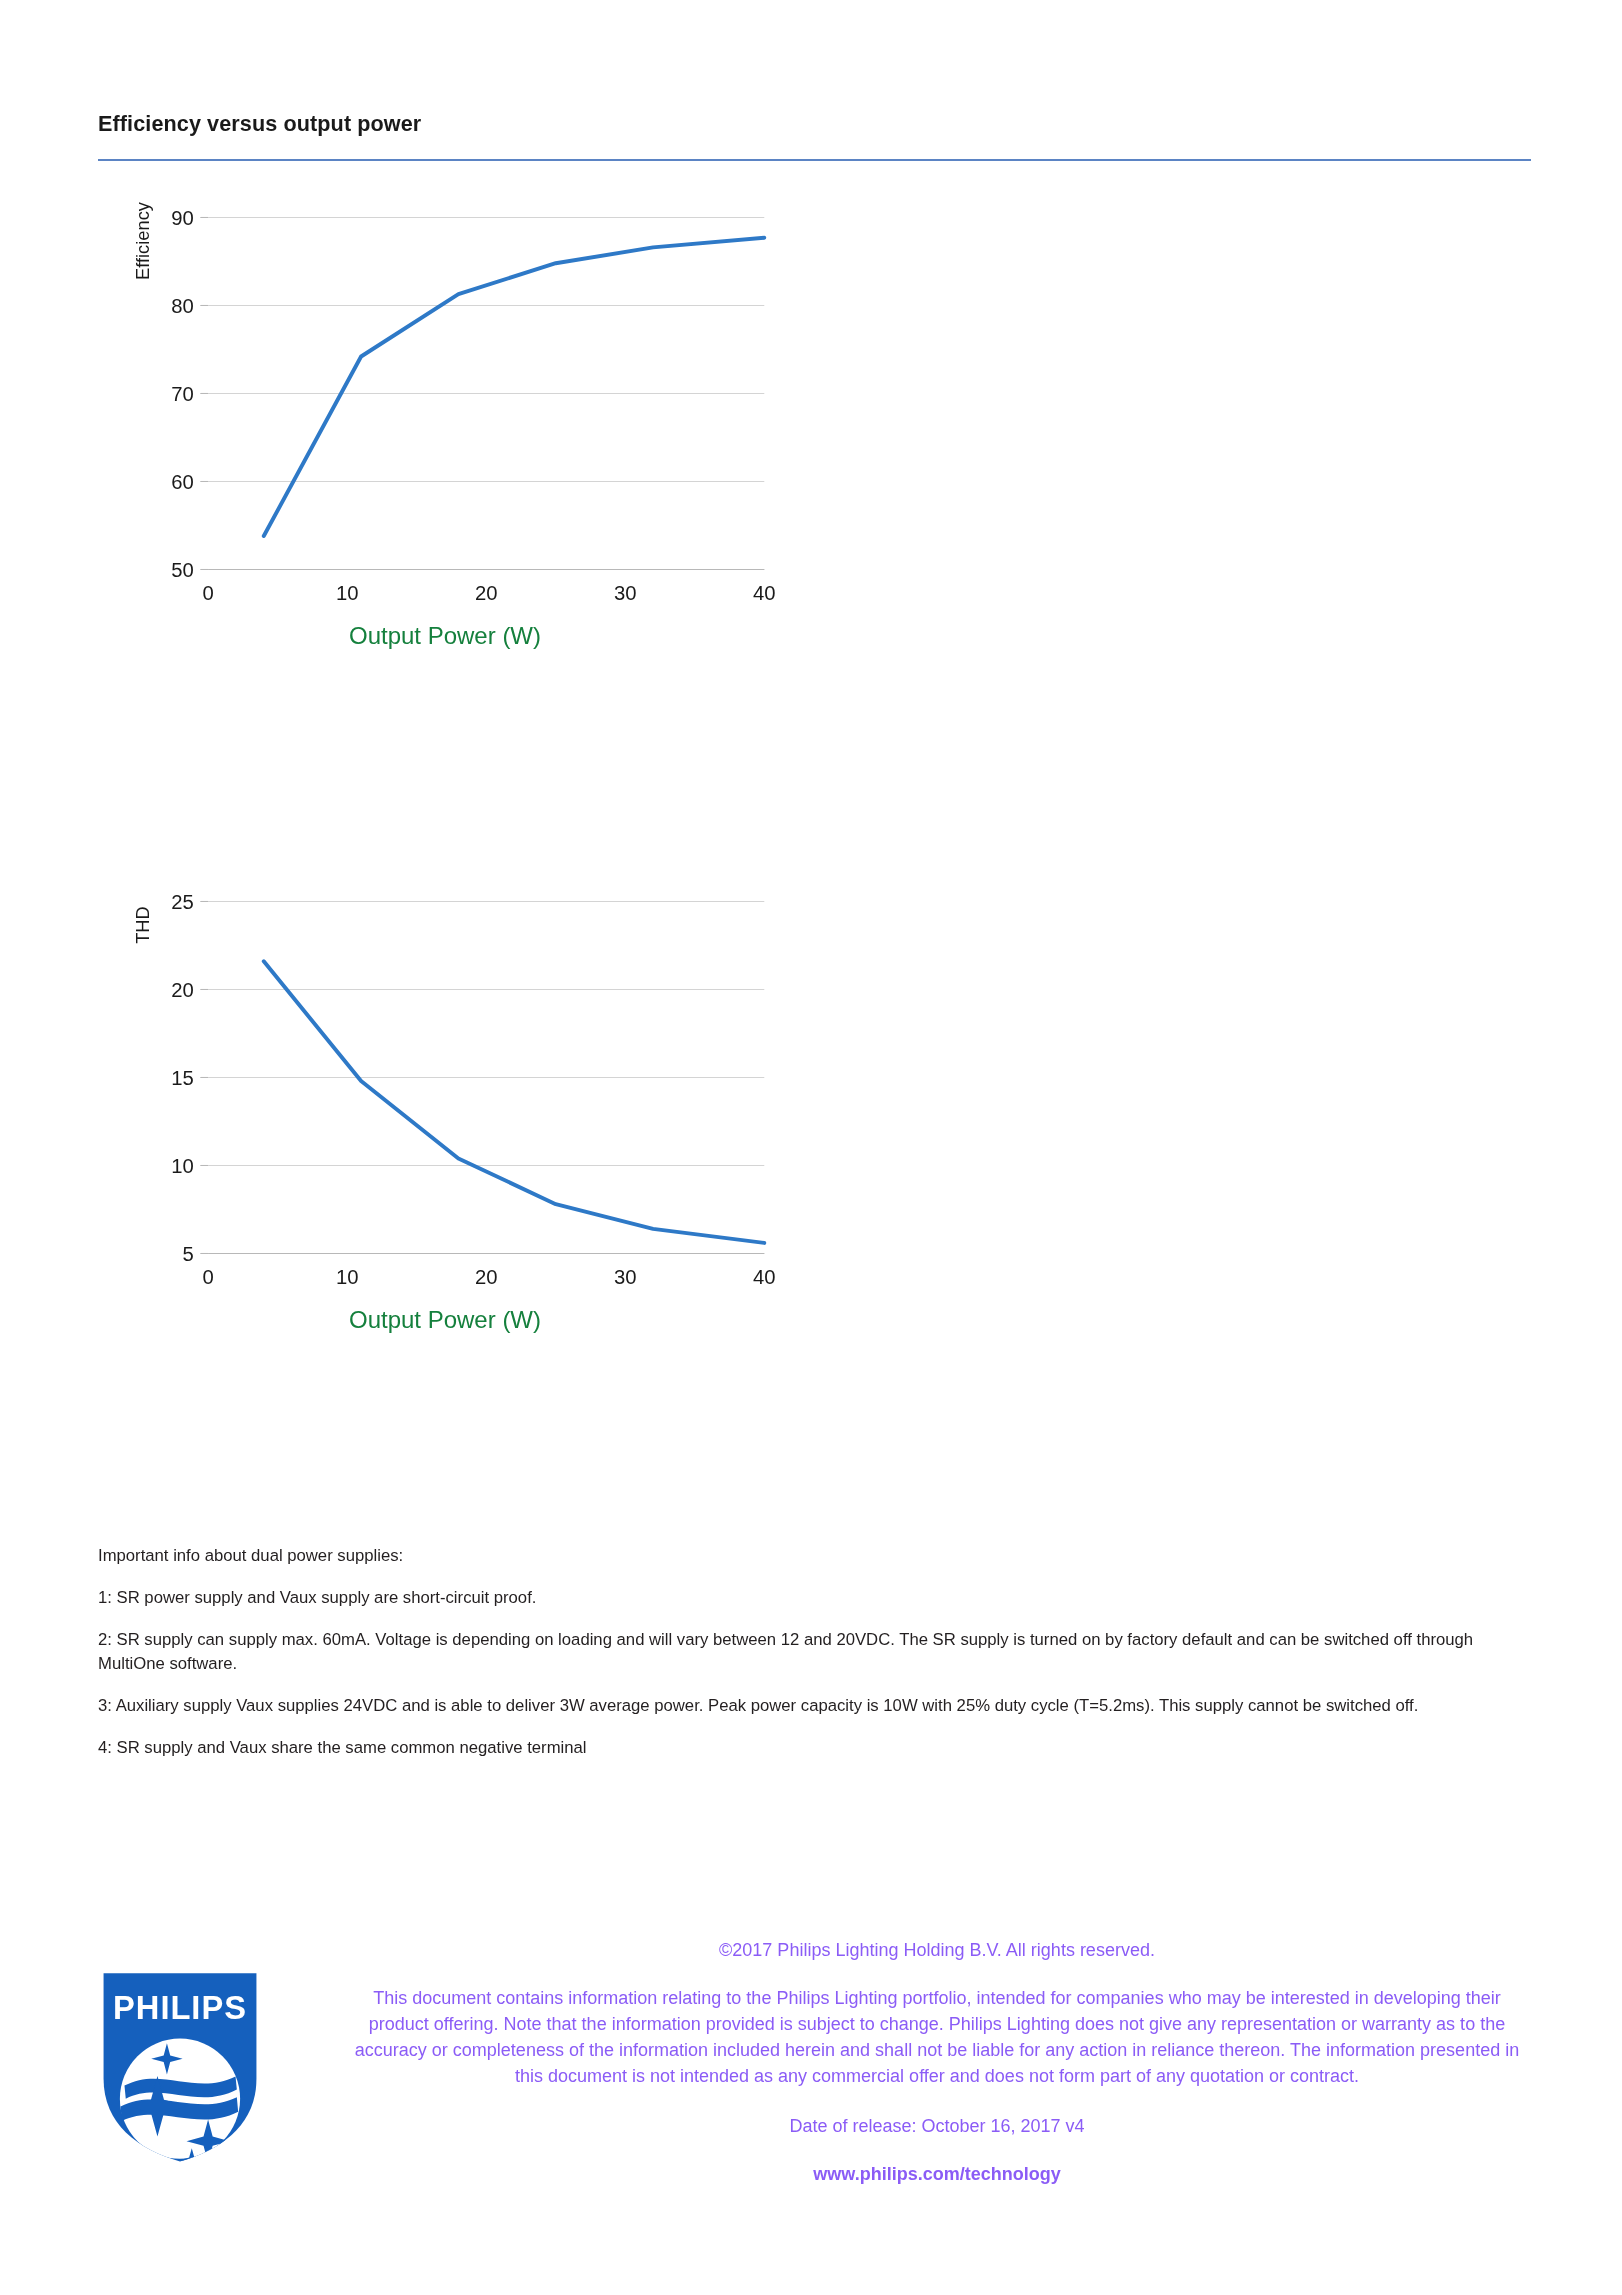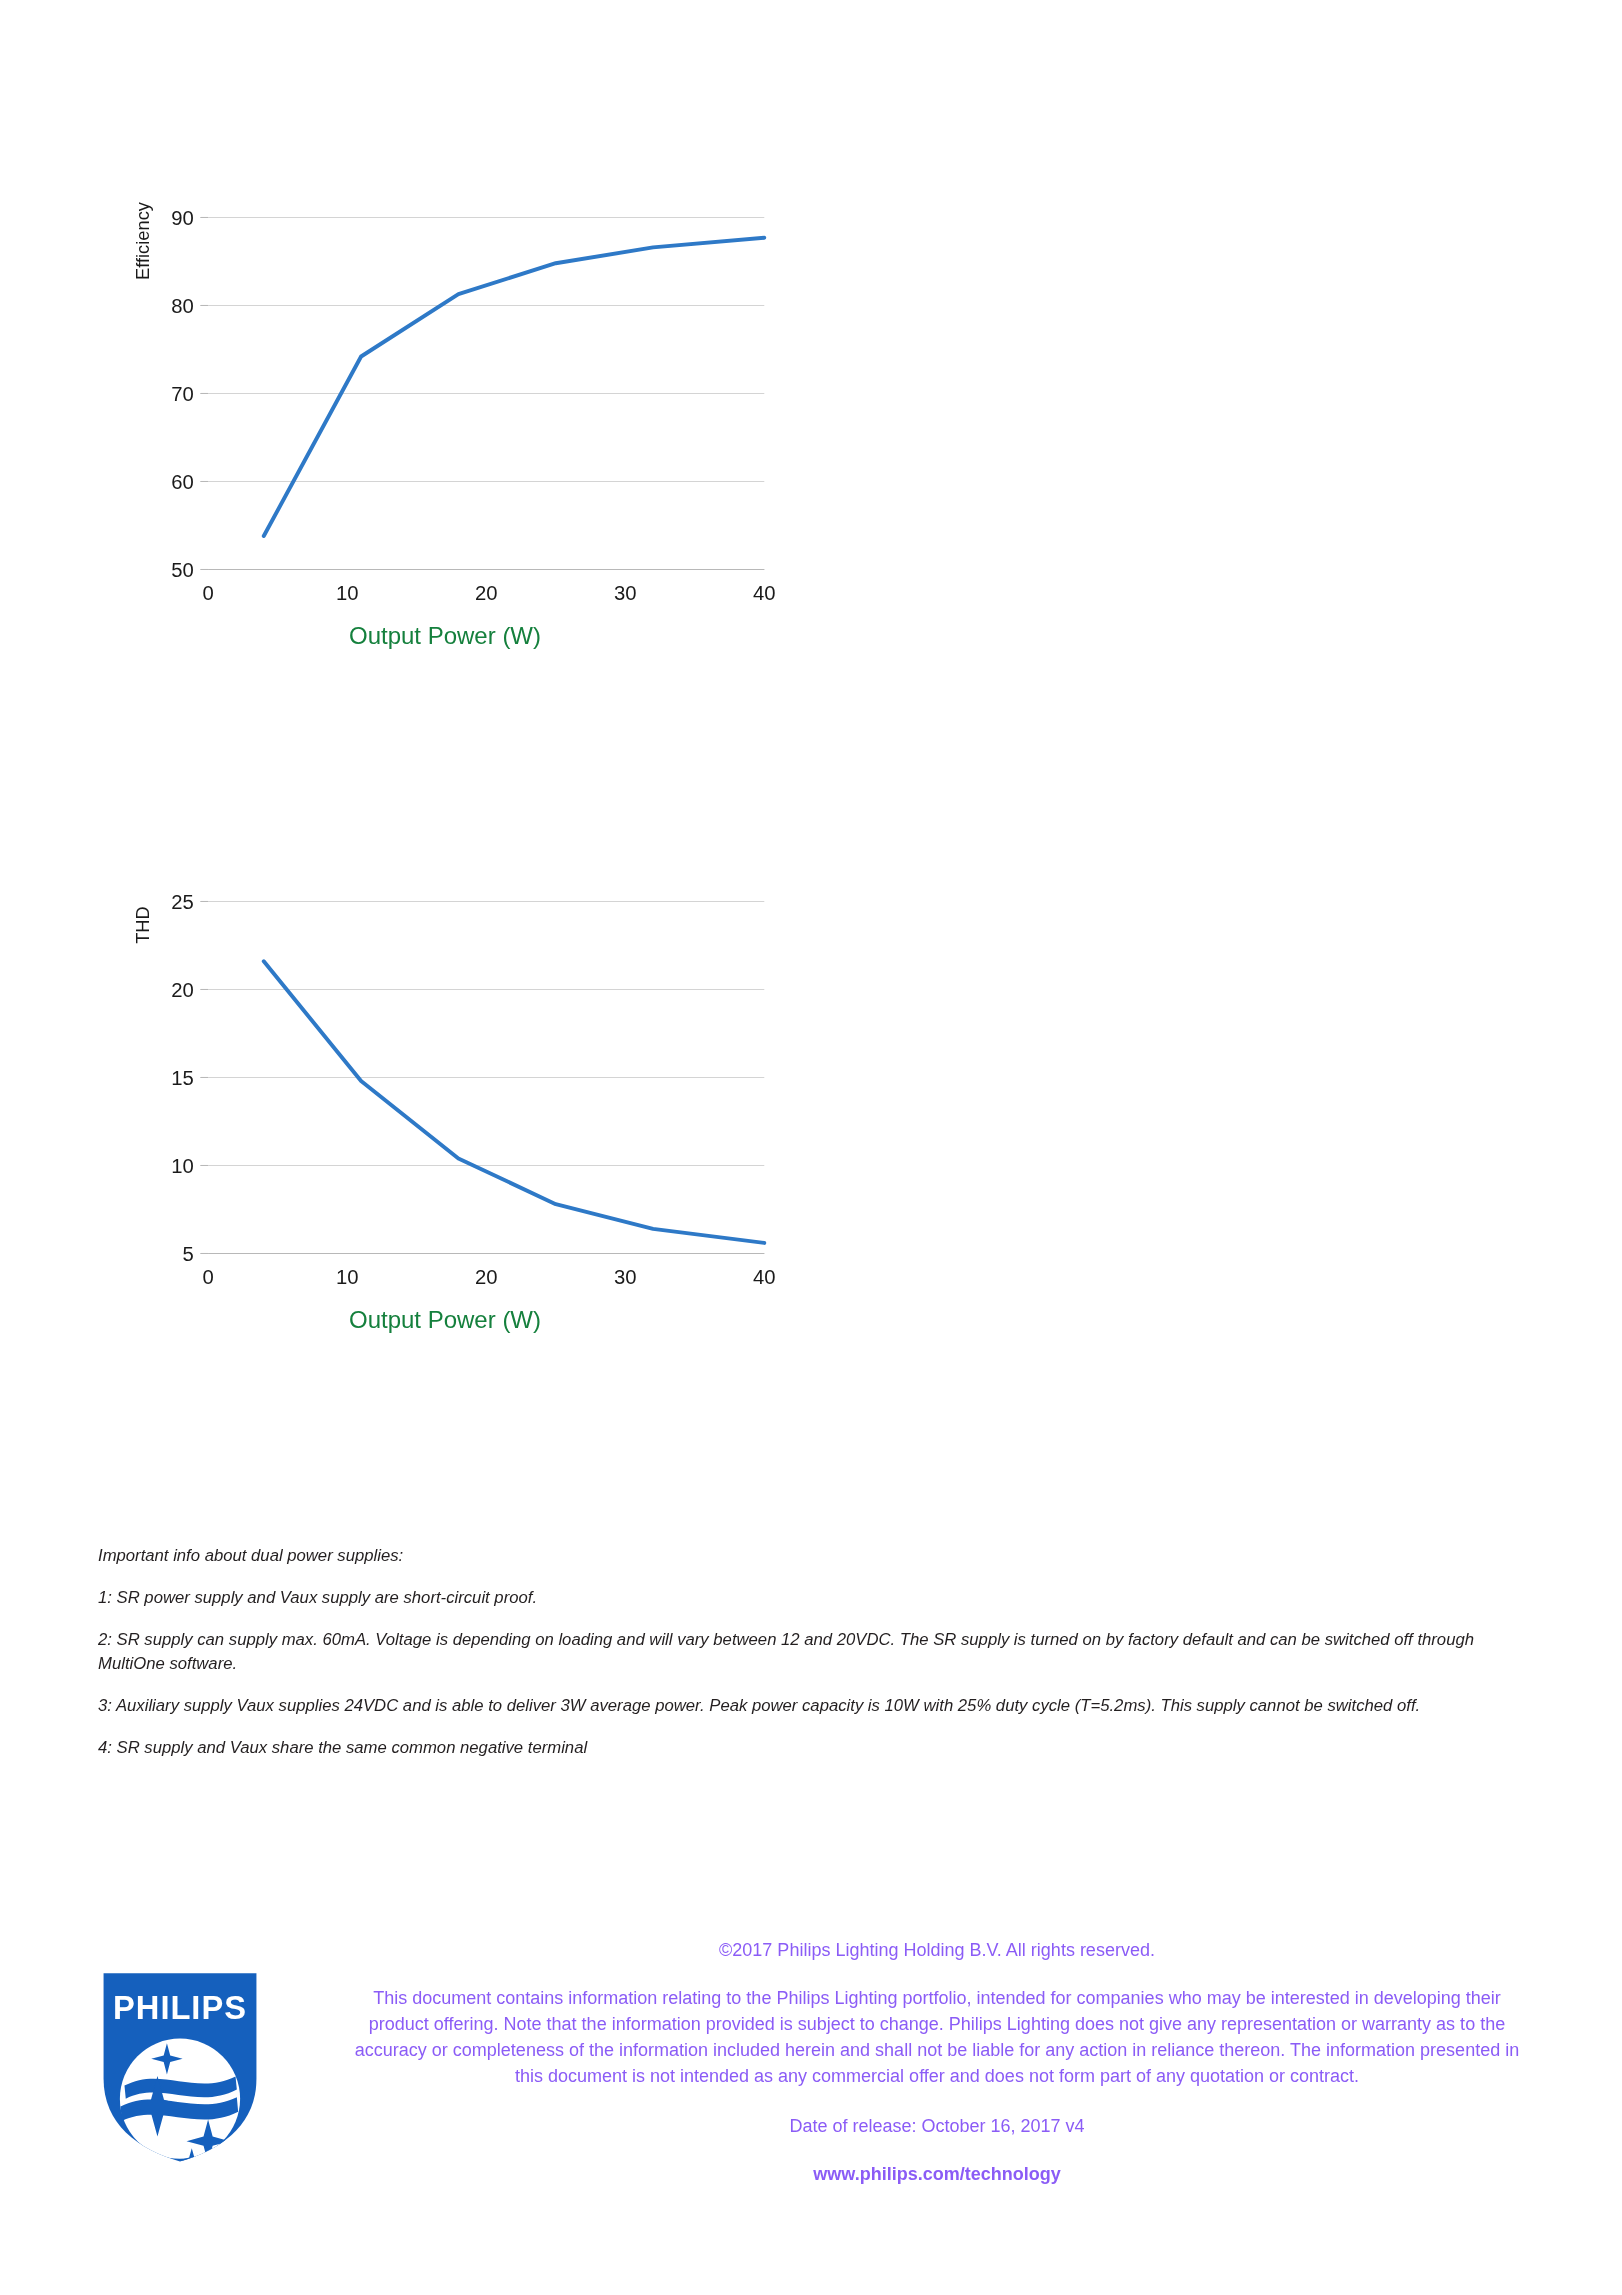--- a/index.html
+++ b/index.html
@@ -68,21 +68,20 @@
   .notes-body {
     position: absolute;
     left: 98px;
     width: 1433px;
     font-size: 16.7px;
     line-height: 1.42;
     color: #231f20;
   }
   .notes-body p {
     margin: 0 0 18.3px 0;
-    font-style: italic;
   }
 
   
   .footer {
     position: absolute;
     left: 98px;
     top: 1937px;
     width: 1440px;
     height: 275px;
   }
@@ -111,20 +110,24 @@
   }
   .footer-url {
     font-weight: bold;
   }
 </style>
 </head>
 <body>
 
 <div class="page">
 
+  <div class="section" style="top:111px;">
+    <div class="section-title">Efficiency versus output power</div>
+    <div class="rule"></div>
+  </div>
 
   <div class="chart-block" style="top:190px;">
     <div class="chart-wrap">
       <svg class="chart-svg" id="chart-0" width="694" height="458" viewBox="0 0 1060 700">
           <line x1="168" y1="580" x2="1018" y2="580" stroke="#d4d4d4" stroke-width="1.6"></line>
           <line x1="156" y1="580" x2="168" y2="580" stroke="#b8b8b8" stroke-width="1.6"></line>
           <text x="146" y="591" text-anchor="end" font-family="Liberation Sans, sans-serif" font-size="31" fill="#1a1a1a">50</text>
           <line x1="168" y1="445.5" x2="1018" y2="445.5" stroke="#d4d4d4" stroke-width="1.6"></line>
           <line x1="156" y1="445.5" x2="168" y2="445.5" stroke="#b8b8b8" stroke-width="1.6"></line>
           <text x="146" y="456.5" text-anchor="end" font-family="Liberation Sans, sans-serif" font-size="31" fill="#1a1a1a">60</text>

